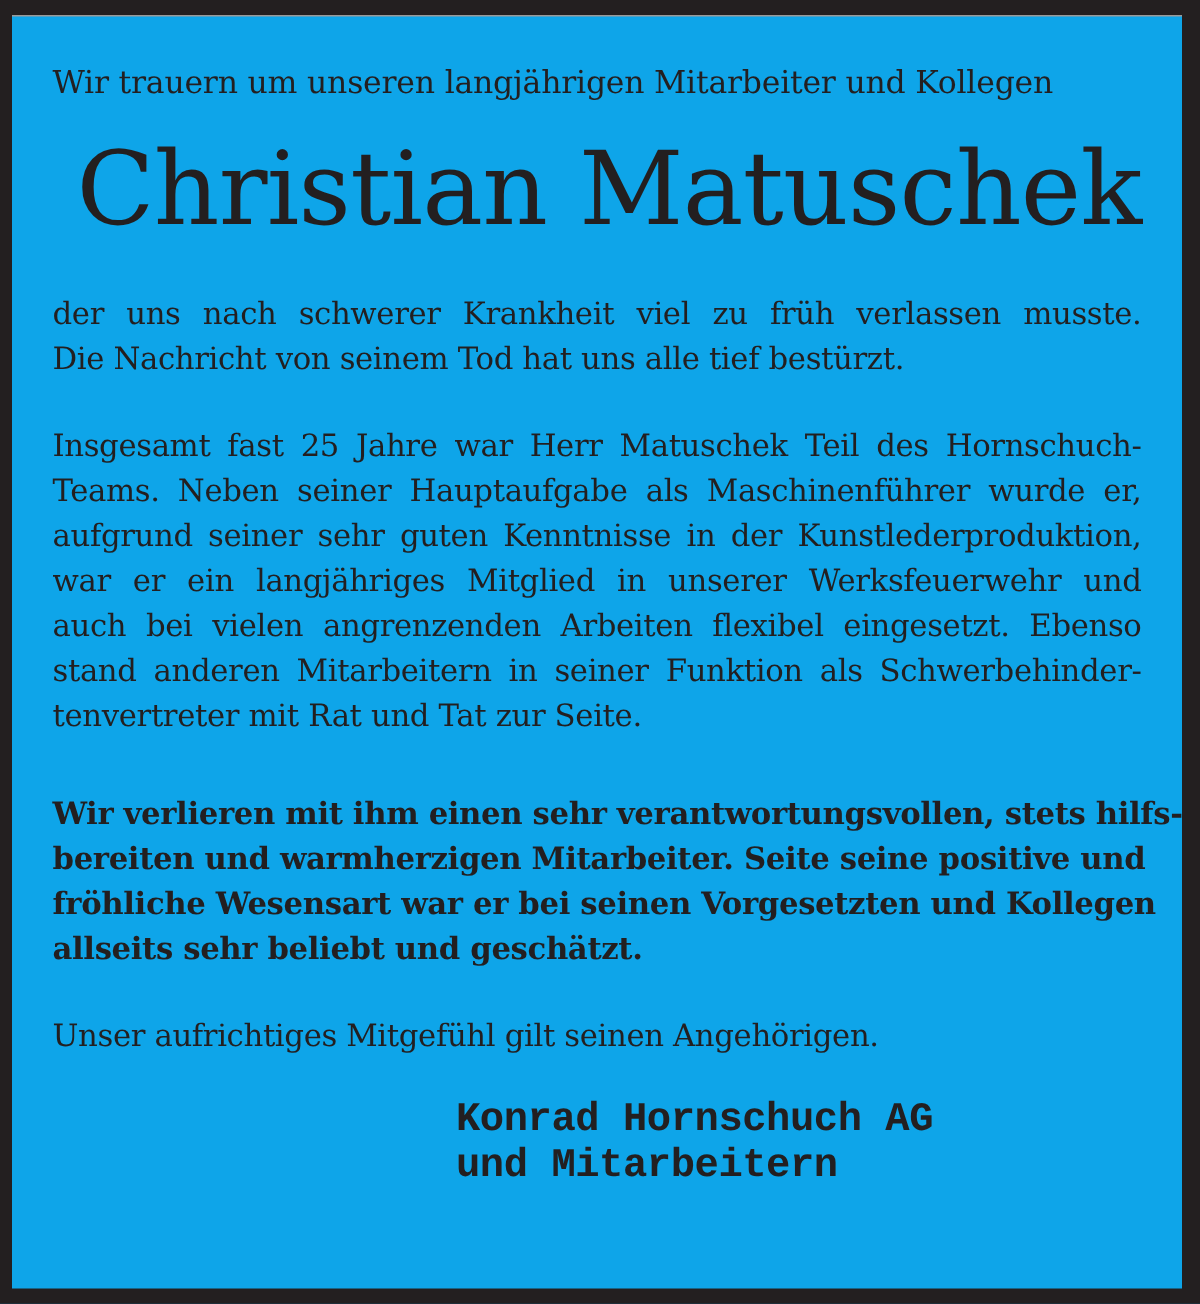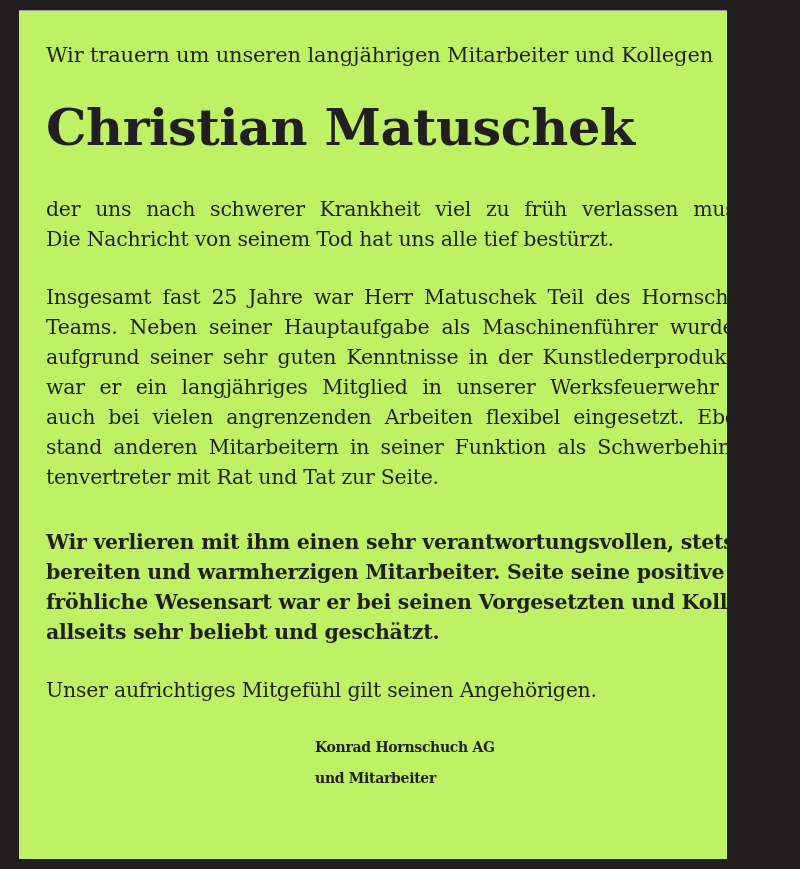--- a/index.html
+++ b/index.html
@@ -3,59 +3,59 @@
 <meta charset="utf-8">
 <style>
   html, body { margin: 0; padding: 0; background: #231f20; }
   body { width: 800px; height: 869px; overflow: hidden; }
   .frame {
     position: absolute; left: 0; top: 0;
     width: 800px; height: 869px;
     background: #231f20;
   }
   .inner {
-    position: absolute; left: 19px; top: 10px;
-    width: 708px; height: 849px;
-    background: #bef264;
+    position: absolute; left: 8px; top: 10px;
+    width: 780px; height: 849px;
+    background: #0ea5e9;
     box-shadow: inset 0 1px 0 #9a9a9a;
   }
   .content {
     position: absolute; left: 27px; top: 0; width: 726px;
     color: #231f20;
     font-family: "DejaVu Serif", "Liberation Serif", serif;
   }
   .intro {
     position: absolute; left: 0; top: 30px; width: 726px;
     font-size: 21px; line-height: 30px; white-space: nowrap;
     letter-spacing: -0.15px;
   }
   .name {
     position: absolute; left: 0; top: 82px; width: 726px;
-    text-align: left; font-weight: bold;
-    font-size: 51px; line-height: 70px; white-space: nowrap;
+    text-align: right; font-weight: normal;
+    font-size: 68px; line-height: 70px; white-space: nowrap;
     letter-spacing: -0.5px;
   }
   .para {
     position: absolute; left: 0; width: 726px;
     font-size: 20.5px; line-height: 30px;
   }
   .para .line {
     display: block; height: 30px; white-space: nowrap;
     text-align: justify; text-align-last: justify;
     letter-spacing: -0.25px;
   }
   .para .line.last { text-align-last: left; }
   .p1 { top: 184px; }
   .p2 { top: 272px; }
   .p3 { top: 517px; font-weight: bold; }
   .p4 { top: 665px; }
   .signature {
     position: absolute; left: 269px; top: 722px;
-    font-weight: bold; font-size: 14px; line-height: 31px;
-    white-space: nowrap; letter-spacing: -0.3px;
+    font-weight: bold; font-size: 27px; line-height: 31px;
+    white-space: nowrap; letter-spacing: -0.3px; font-family: Liberation Mono, monospace;
   }
   .signature .line { display: block; }
 </style>
 </head>
 <body>
 
 <div class="frame">
   <div class="inner">
     <div class="content">
 
@@ -84,18 +84,18 @@
         <span class="line">fröhliche Wesensart war er bei seinen Vorgesetzten und Kollegen</span>
         <span class="line last">allseits sehr beliebt und geschätzt.</span>
       </div>
 
       <div class="para p4">
         <span class="line last">Unser aufrichtiges Mitgefühl gilt seinen Angehörigen.</span>
       </div>
 
       <div class="signature">
         <span class="line">Konrad Hornschuch AG</span>
-        <span class="line">und Mitarbeiter</span>
+        <span class="line">und Mitarbeitern</span>
       </div>
 
     </div>
   </div>
 </div>
 
 </body></html>

